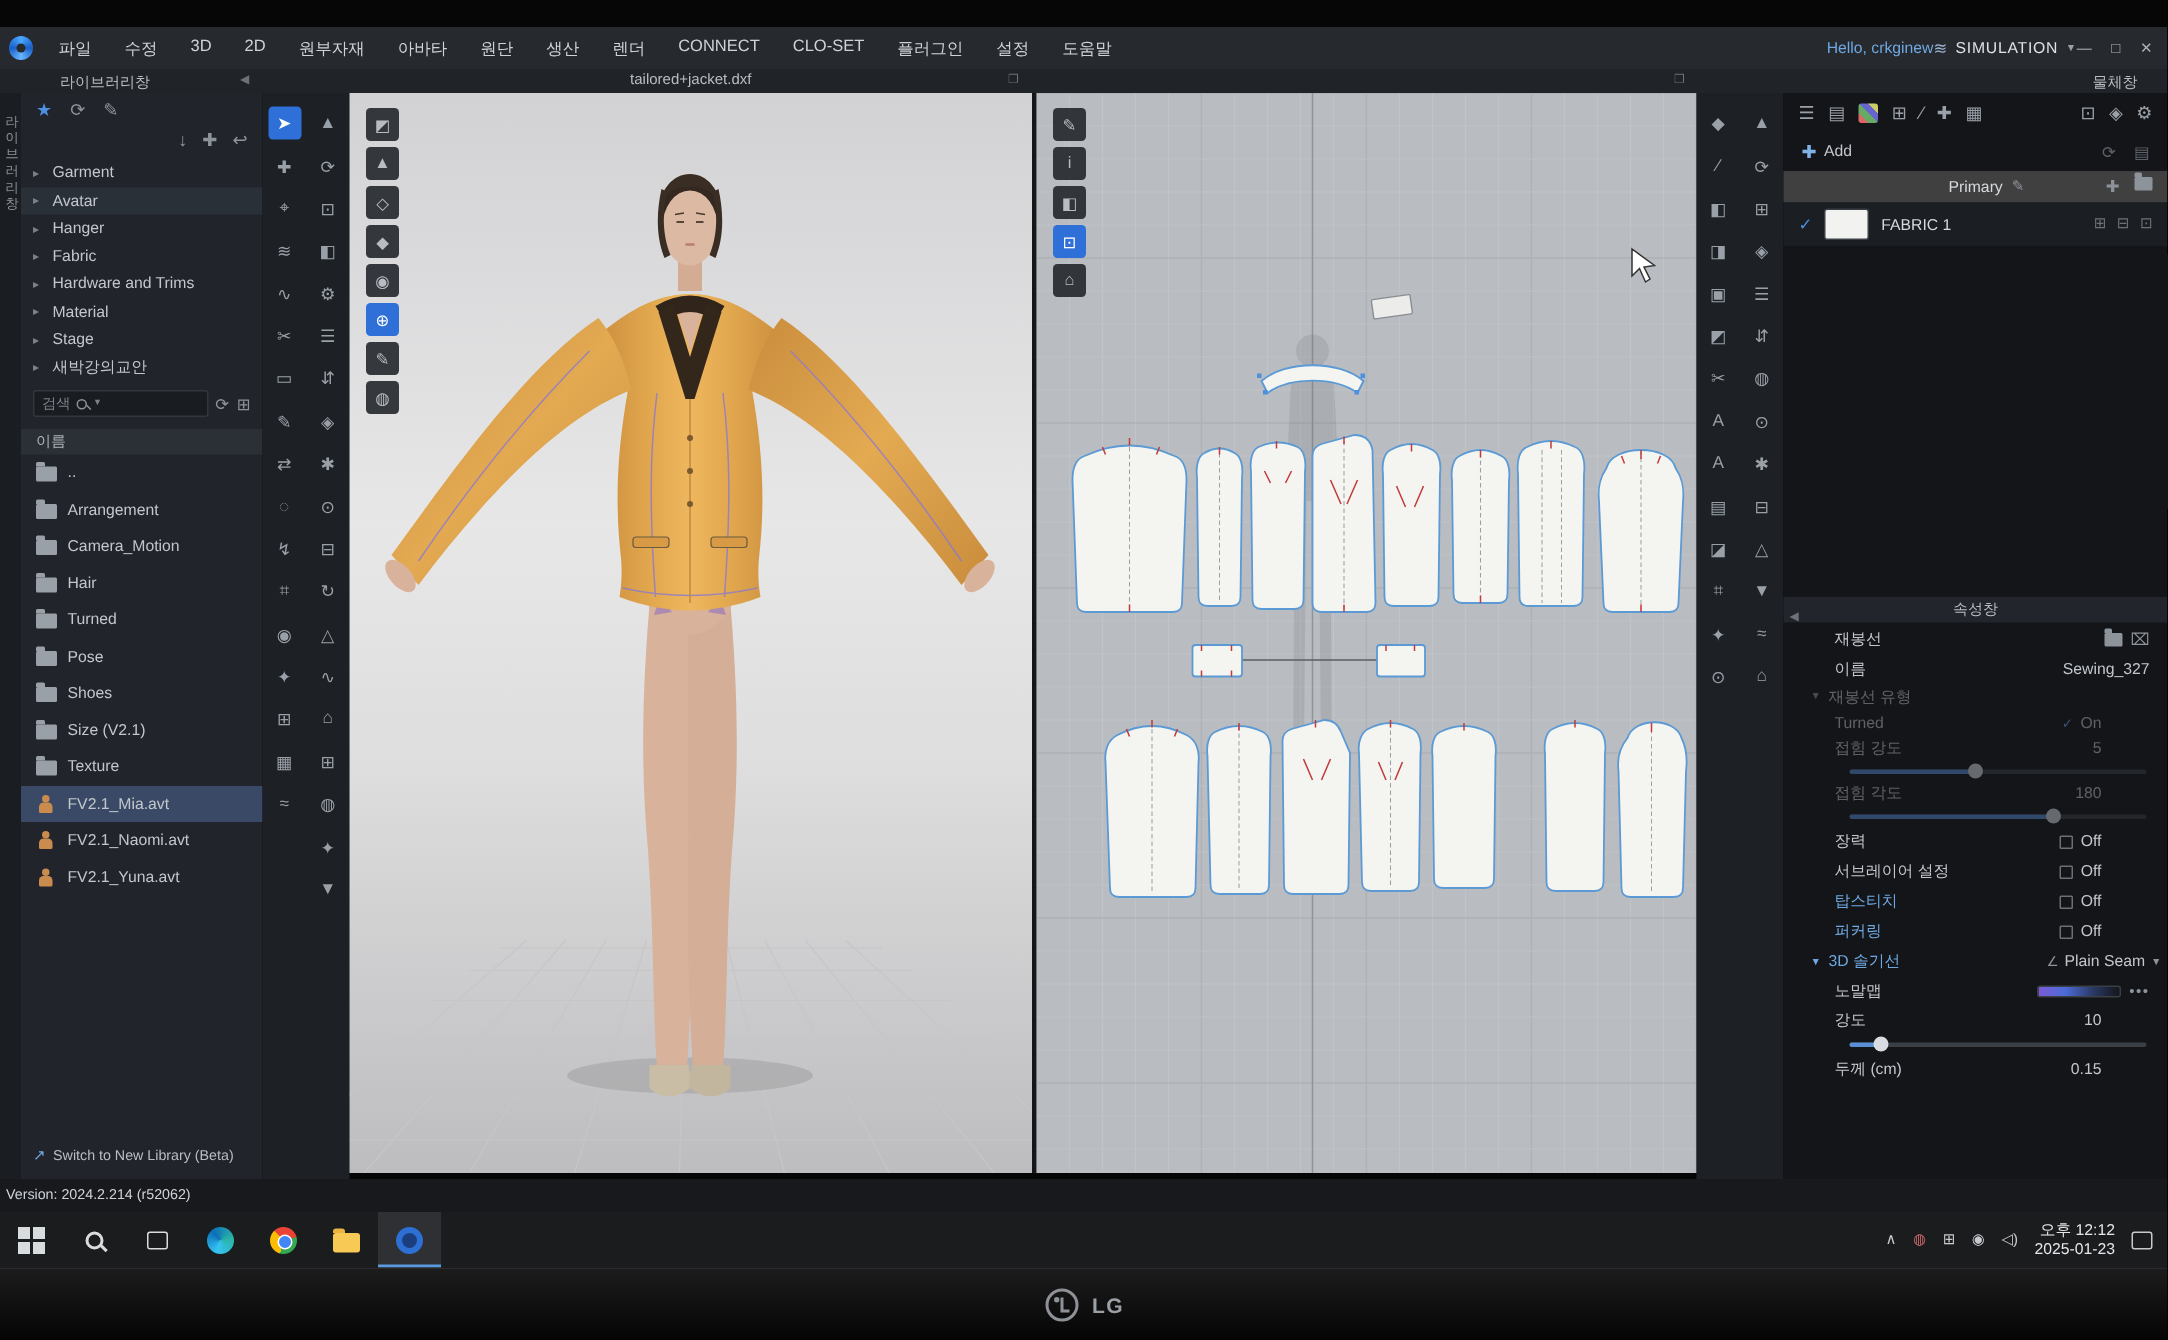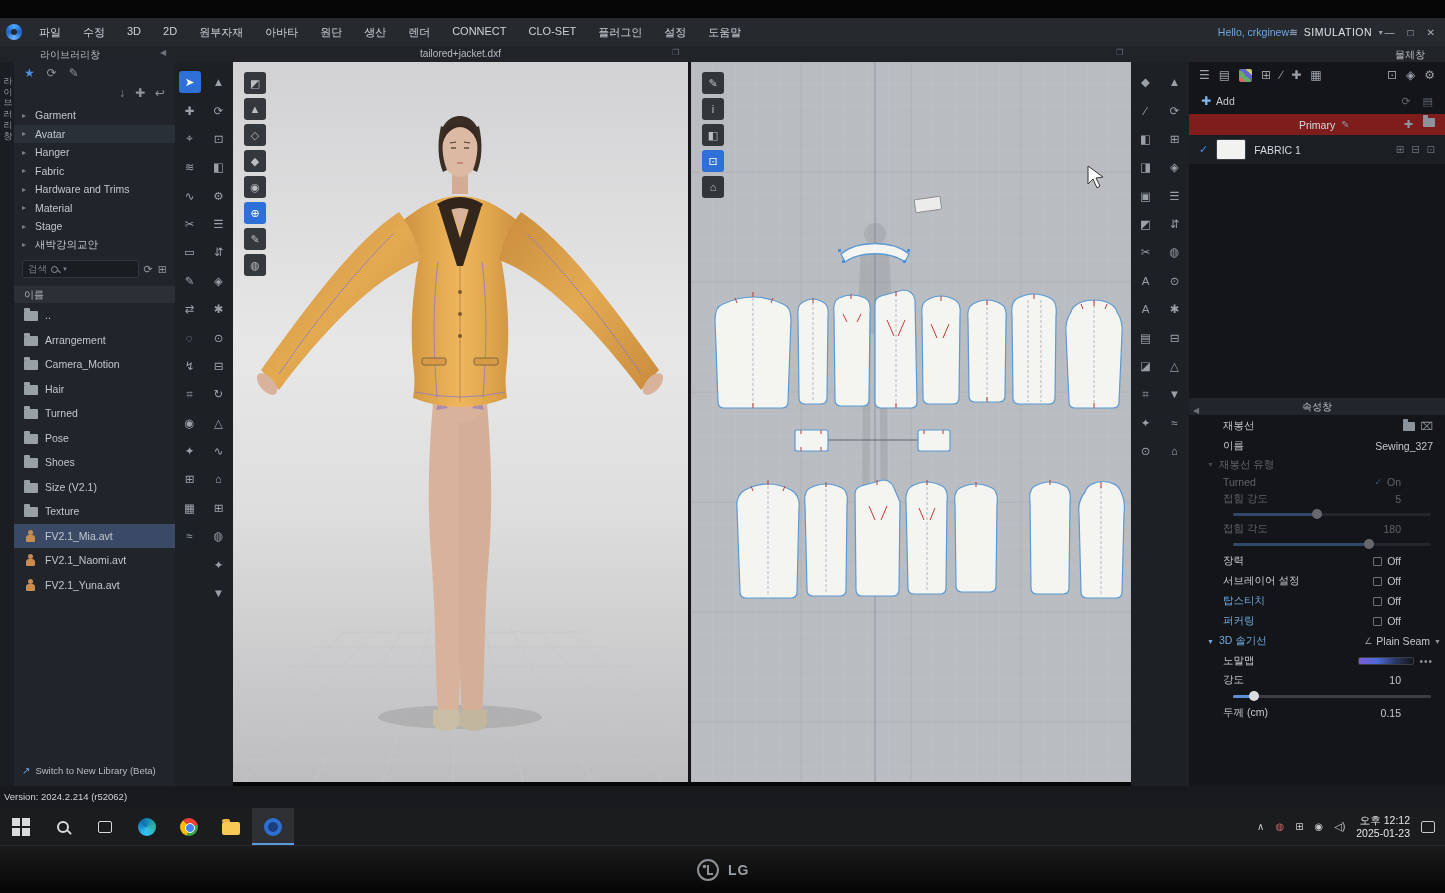--- a/index.html
+++ b/index.html
@@ -69,21 +69,21 @@
   .divider3d2d { left:688px; top:62px; width:3px; height:720px; background:#141619; }
 
   
   .rightpanel { left:1189px; top:62px; width:256px; height:724px; background:#131519; color:#c3c7cd; }
   .objbar { display:flex; align-items:center; gap:9px; height:26px; padding:0 10px; color:#9aa0a8; font-size:12px; }
   .objbar .push { margin-left:auto; }
   .objbar .oicon.colored { width:13px; height:13px; background:linear-gradient(45deg,#d66 25%,#6a6 25% 50%,#66c 50% 75%,#cc6 75%); border-radius:2px; }
   .addrow { display:flex; align-items:center; height:26px; padding:0 12px; font-size:10.5px; }
   .addrow .plus { color:#7fb3e8; margin-right:5px; font-size:12px; }
   .addrow .dims { margin-left:auto; display:flex; gap:12px; color:#5d626a; font-size:11px; }
-  .primaryrow { display:flex; align-items:center; height:21px; background:#7f1d1d; font-size:10.5px; padding:0 10px; }
+  .primaryrow { display:flex; align-items:center; height:21px; background:#404040; font-size:10.5px; padding:0 10px; }
   .primaryrow .tabtxt { margin-left:100px; display:flex; gap:6px; align-items:center; color:#d5d9de; }
   .primaryrow .pic { color:#8d939b; font-size:10px; }
   .primaryrow .rights { margin-left:auto; display:flex; gap:10px; color:#8d939b; font-size:11px; }
   .fabricrow { display:flex; align-items:center; height:29px; background:#1b1e23; padding:0 10px; gap:8px; }
   .fcheck { color:#4d8fe0; font-size:11px; }
   .fswatch { width:30px; height:21px; background:#f2f2f0; border:1px solid #3a3f46; border-radius:2px; }
   .fname { font-size:10.5px; color:#d5d9de; }
   .fabricrow .rights { margin-left:auto; display:flex; gap:7px; color:#6d727a; font-size:10px; }
 
   .prophead { position:absolute; left:0; top:336px; width:256px; height:17px; background:#22252b; text-align:center; font-size:10px; color:#b9bdc2; line-height:17px; }

